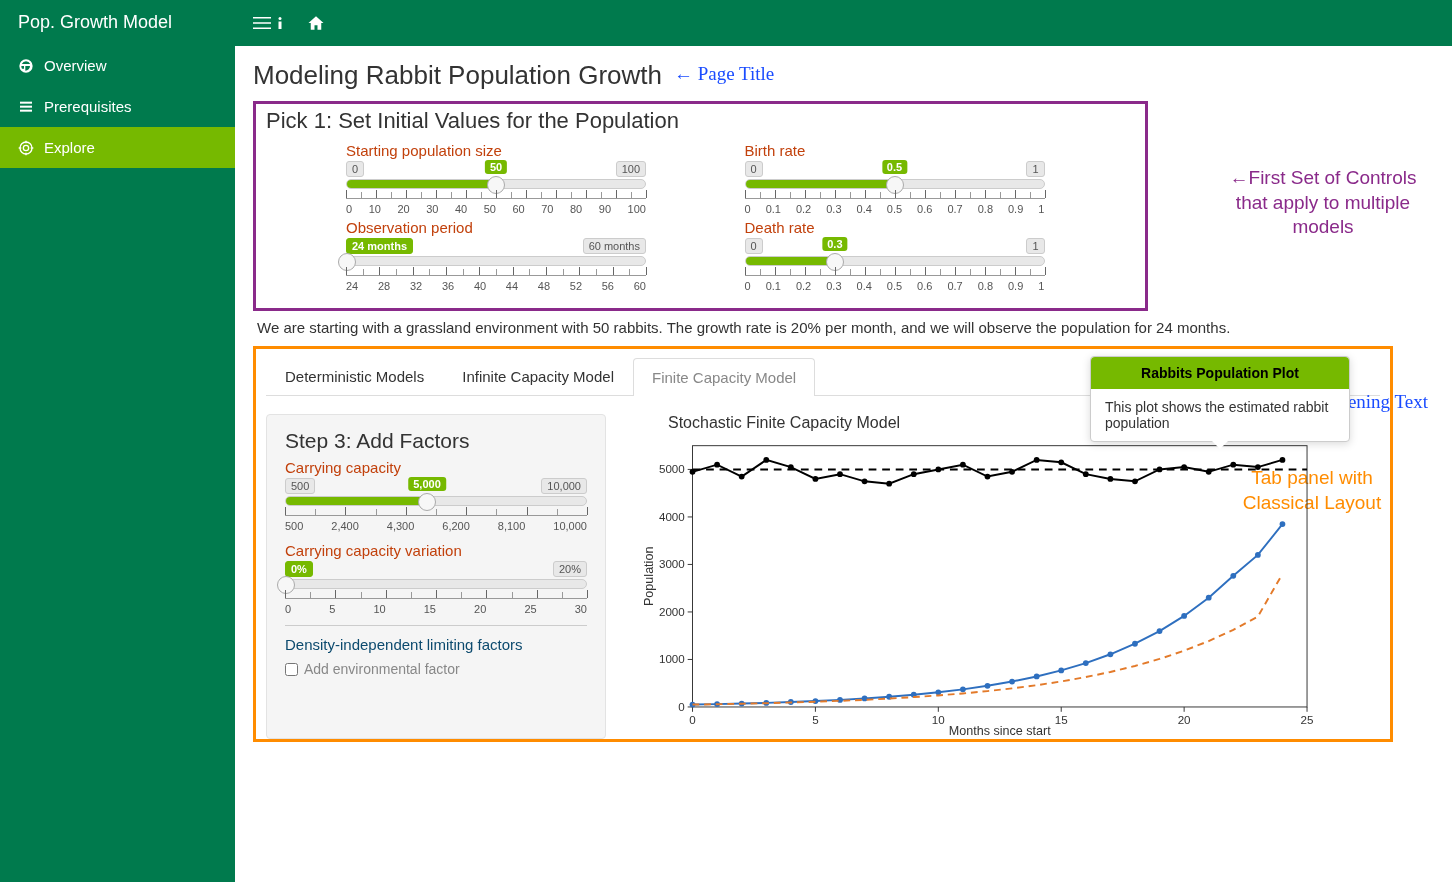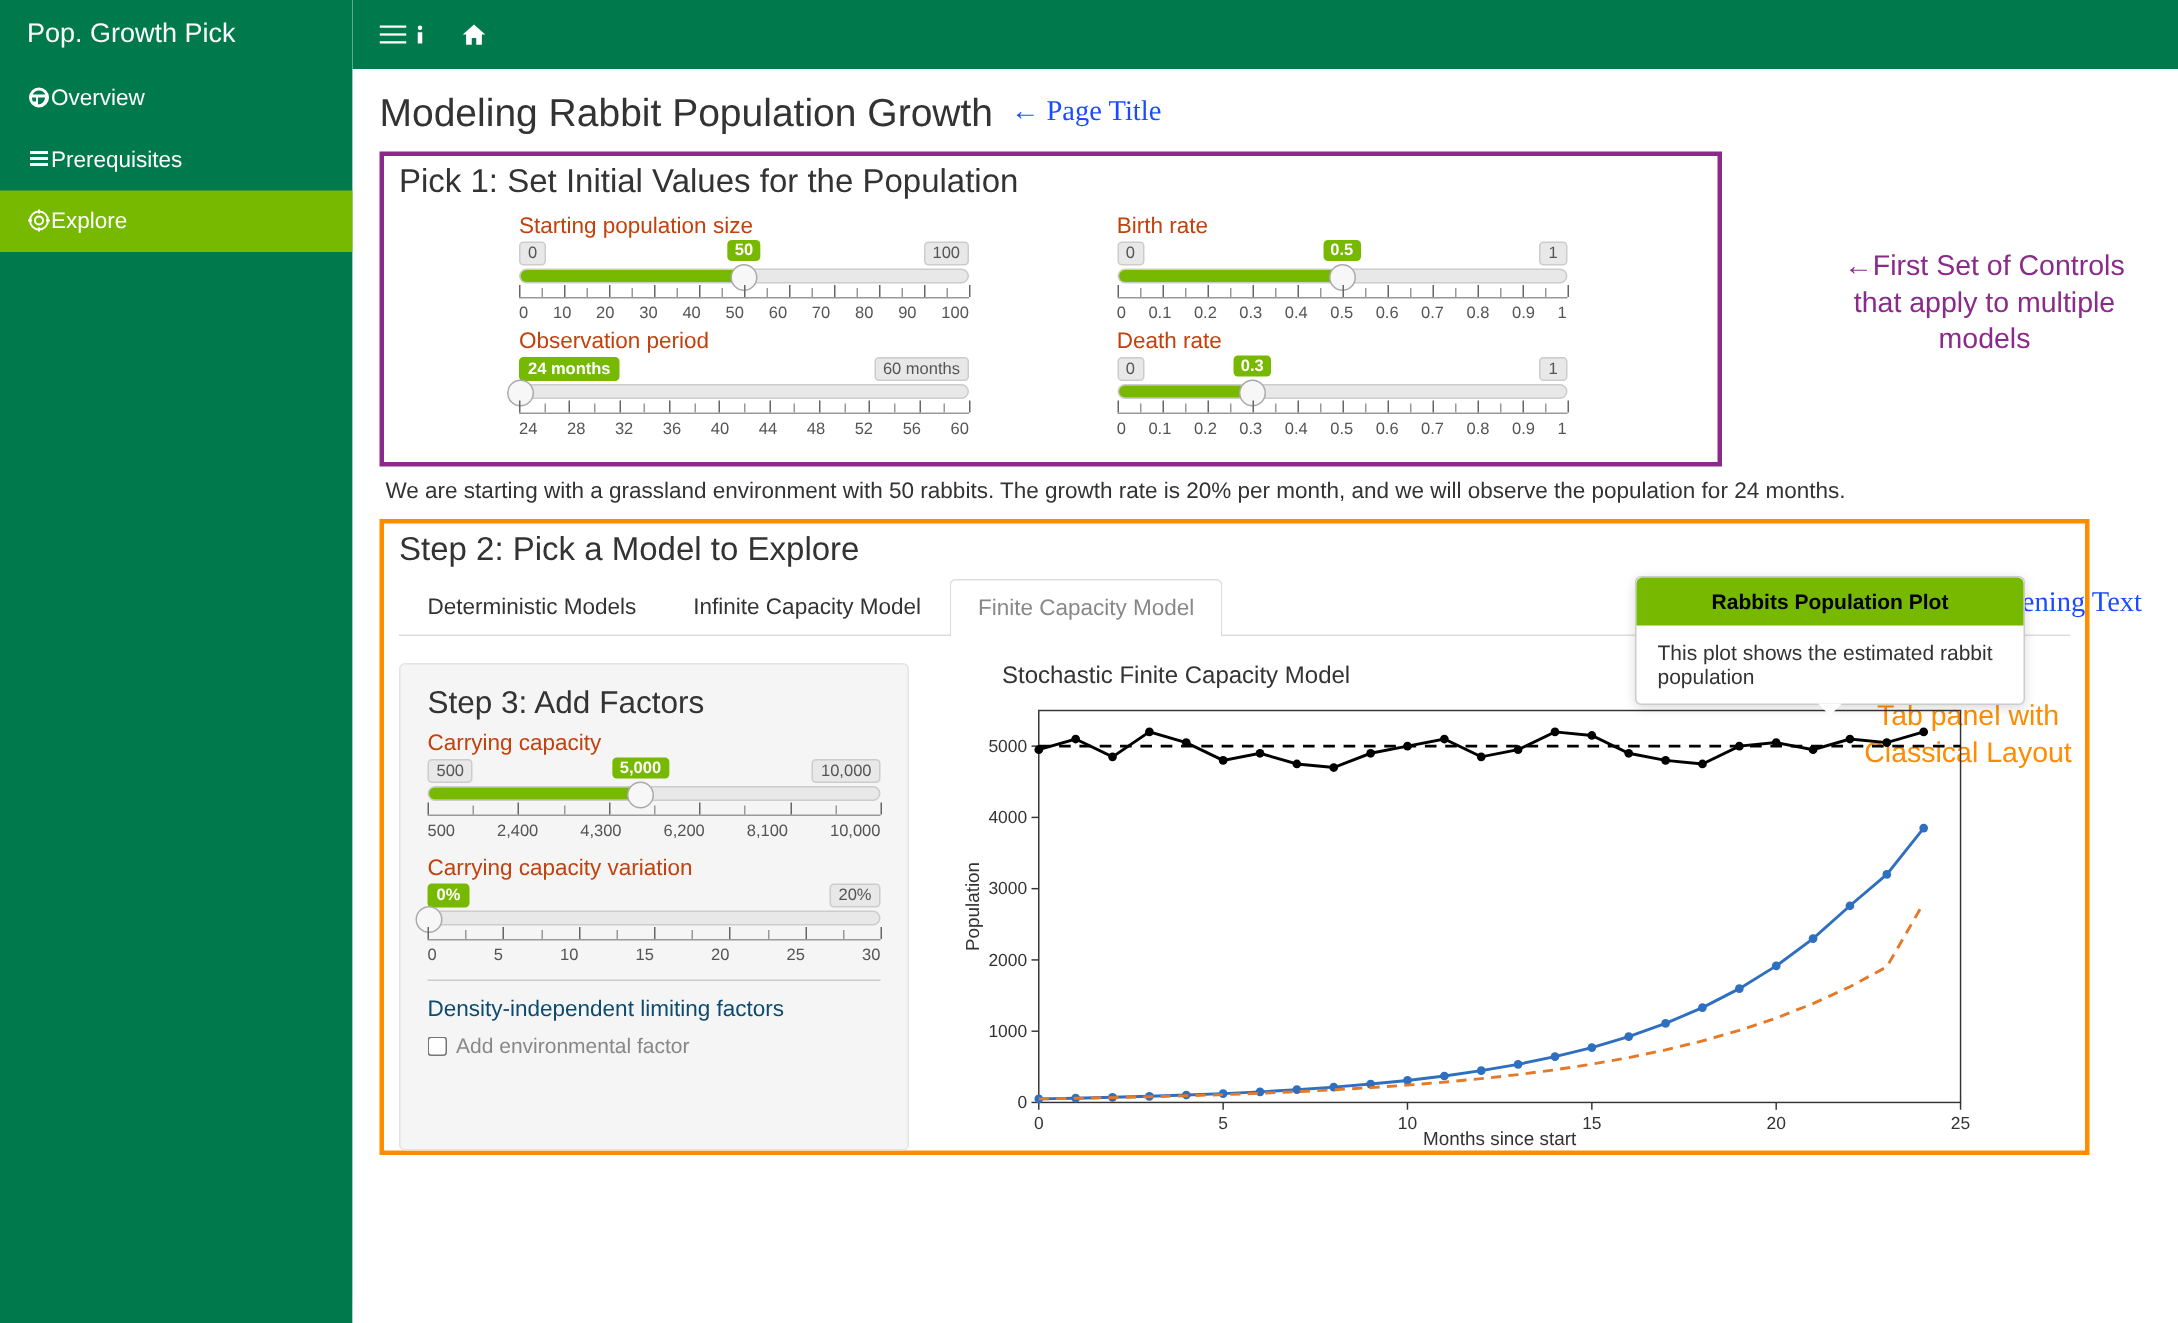--- a/index.html
+++ b/index.html
@@ -1,20 +1,20 @@
 <!DOCTYPE html>
 <html><head>
 <meta charset="utf-8">
 <style>
 * { box-sizing: border-box; margin: 0; padding: 0; }
 body { font-family: "Helvetica Neue", Arial, sans-serif; font-size: 14px; color: #333; background: #fff; overflow: hidden; }
 .app { display: flex; height: 882px; width: 1452px; }
 .sidebar { width: 235px; background: #007a4d; color: #fff; flex-shrink: 0; }
 .sidebar-title { font-size: 18px; padding: 12px 18px; font-weight: 400; }
-.sidebar-item { display: flex; align-items: flex-start; padding: 12px 18px; cursor: pointer; font-size: 15px; }
+.sidebar-item { display: flex; align-items: flex-end; gap: 10px; padding: 12px 18px; cursor: pointer; font-size: 15px; }
 .sidebar-item.active { background: #76b900; }
 .sidebar-item svg { width: 16px; height: 16px; flex-shrink: 0; }
 .main { flex: 1; display: flex; flex-direction: column; overflow: hidden; }
 .topbar { background: #007a4d; color: #fff; height: 46px; display: flex; align-items: center; padding: 0 18px; }
 .hamburger { width: 18px; cursor: pointer; }
 .topbar-title { flex: 1; text-align: center; font-size: 20px; font-weight: 400; }
 .topbar-icons { display: flex; gap: 18px; }
 .topbar-icons svg { width: 18px; height: 18px; cursor: pointer; }
 .content { flex: 1; background: #fff; padding: 14px 18px; overflow: auto; position: relative; }
 .page-title { font-size: 26px; font-weight: 500; color: #333; margin-bottom: 10px; display: inline-block; }
@@ -62,21 +62,21 @@
 .tooltip-pop .tt-body { padding: 10px 14px; font-size: 14px; color: #333; }
 .tooltip-pop::after { content: ""; position: absolute; bottom: -8px; left: 50%; transform: translateX(-50%); border: 8px solid transparent; border-top-color: #fff; border-bottom: none; }
 svg.plot { width: 700px; height: 300px; }
 .fade-bottom { position: absolute; left: 0; right: 0; bottom: 0; height: 30px; background: linear-gradient(to bottom, rgba(255,255,255,0), #fff); pointer-events: none; }
 </style>
 </head>
 <body>
 
 <div class="app">
   <div class="sidebar">
-    <div class="sidebar-title">Pop. Growth Pick</div>
+    <div class="sidebar-title">Pop. Growth Model</div>
     <div class="sidebar-item">
       <svg viewBox="0 0 24 24" fill="currentColor">
           <path d="M12 2a10 10 0 100 20 10 10 0 000-20zm0 3a7 7 0 016.3 4H5.7A7 7 0 0112 5zm-7 7h4v4H6a7 7 0 01-1-4zm6 7v-7h7a7 7 0 01-7 7z"></path>
         </svg>
       <span>Overview</span>
     </div>
     <div class="sidebar-item">
       <svg viewBox="0 0 24 24" fill="currentColor">
           <rect x="3" y="4" width="18" height="3"></rect>
           <rect x="3" y="10" width="18" height="3"></rect>
@@ -319,21 +319,20 @@
                 </div>
             </div>
           </div>
         </div>
       </div>
 
       <div class="opening-text">We are starting with a grassland environment with 50 rabbits. The growth rate is 20% per month, and we will observe the population for 24 months.</div>
 
       
       <div class="box box-orange">
-        <div class="step-title">Step 2: Pick a Model to Explore</div>
         <div class="tabs">
           <div class="tab">Deterministic Models</div>
           <div class="tab">Infinite Capacity Model</div>
           <div class="tab active">Finite Capacity Model</div>
         </div>
 
         <div class="tab-body">
           <div class="factors-panel">
             <div class="step-title">Step 3: Add Factors</div>
             <div class="control">

